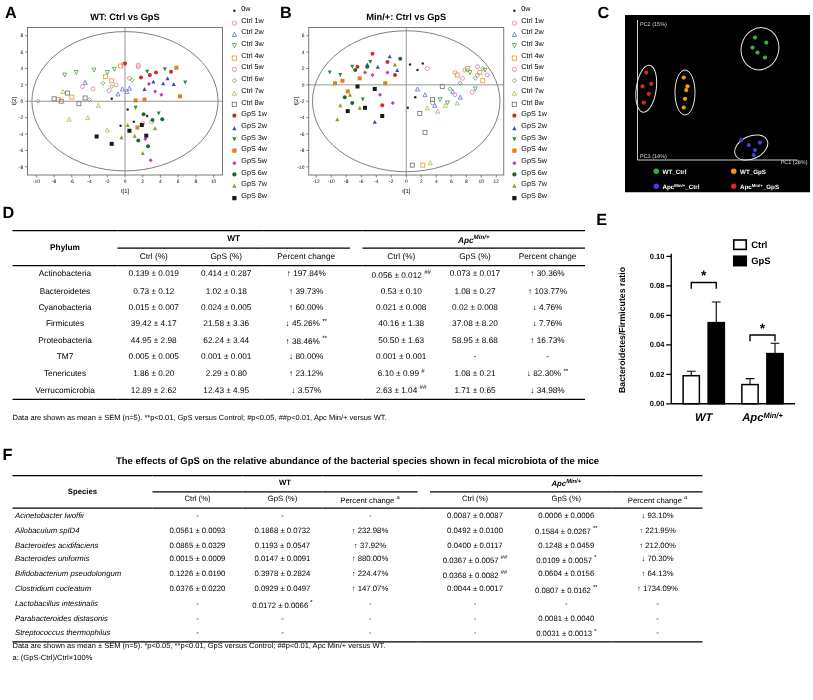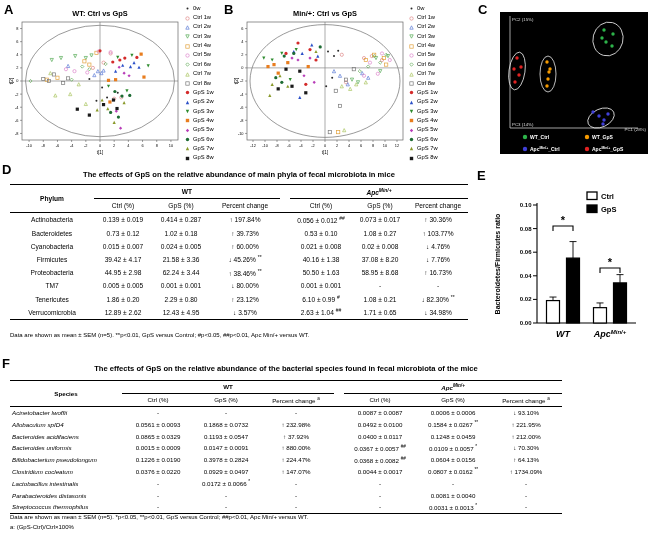--- a/index.html
+++ b/index.html
@@ -629,21 +629,20 @@
       <text x="30" y="127" font-size="5" fill="#ffffff" font-weight="bold"><tspan>WT_Ctrl</tspan></text>
       <circle cx="87" cy="125" r="2.2" fill="#f59a00"></circle>
       <text x="92" y="127" font-size="5" fill="#ffffff" font-weight="bold"><tspan>WT_GpS</tspan></text>
       <circle cx="25" cy="137" r="2.2" fill="#4040d8"></circle>
       <text x="30" y="139" font-size="5" fill="#ffffff" font-weight="bold"><tspan>Apc</tspan><tspan dy="-1.6" font-size="3.4">Min/+</tspan><tspan dy="1.6" font-size="5">_Ctrl</tspan></text>
       <circle cx="87" cy="137" r="2.2" fill="#e02222"></circle>
       <text x="92" y="139" font-size="5" fill="#ffffff" font-weight="bold"><tspan>Apc</tspan><tspan dy="-1.6" font-size="3.4">Min/+</tspan><tspan dy="1.6" font-size="5">_GpS</tspan></text>
     </svg>
 
   <div class="plabel" style="left:2px;top:162px;">D</div>
-  <div class="ptitle" style="left:10px;top:170px;width:458px;">The effects of GpS on the relative abundance of main phyla of fecal microbiota in mice</div>
   <table id="tableD" class="dtable t-d">
     <colgroup>
       <col style="width:84px">
         <col style="width:58px">
         <col style="width:58px">
         <col style="width:70px">
       <col style="width:10px">
         <col style="width:62px">
         <col style="width:56px">
         <col style="width:60px">
@@ -784,21 +783,21 @@
       <path d="M112,95 V90 H132 V95" fill="none" stroke="#000" stroke-width="1.1"></path>
       <text x="122" y="88" font-size="11" fill="#000" text-anchor="middle" font-weight="bold">*</text>
       <text x="122" y="159" font-size="9" font-weight="bold" font-style="italic" text-anchor="middle"><tspan>Apc</tspan><tspan dy="-3" font-size="6">Min/+</tspan></text>
       <rect x="99" y="14" width="10" height="7.5" fill="#ffffff" stroke="#000" stroke-width="1.3"></rect>
       <text x="113" y="20.5" font-size="7.5" fill="#000" font-weight="bold">Ctrl</text>
       <rect x="99" y="27" width="10" height="7.5" fill="#000000" stroke="#000" stroke-width="1.3"></rect>
       <text x="113" y="33.5" font-size="7.5" fill="#000" font-weight="bold">GpS</text>
     </svg>
 
   <div class="plabel" style="left:2px;top:356px;">F</div>
-  <div class="ptitle" style="left:10px;top:364px;width:552px;">The effects of GpS on the relative abundance of the bacterial species found in fecal microbiota of the mice</div>
+  <div class="ptitle" style="left:10px;top:364px;width:552px;">The effects of GpS on the relative abundance of the bacterial species shown in fecal microbiota of the mice</div>
   <table id="tableF" class="dtable t-f">
     <colgroup>
       <col style="width:112px">
         <col style="width:72px">
         <col style="width:64px">
         <col style="width:76px">
       <col style="width:10px">
         <col style="width:72px">
         <col style="width:74px">
         <col style="width:72px">

